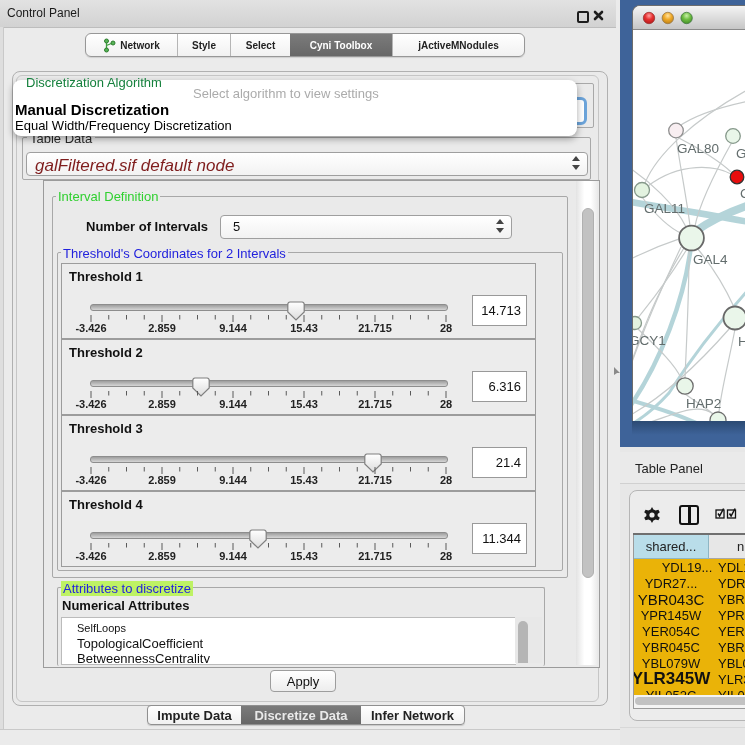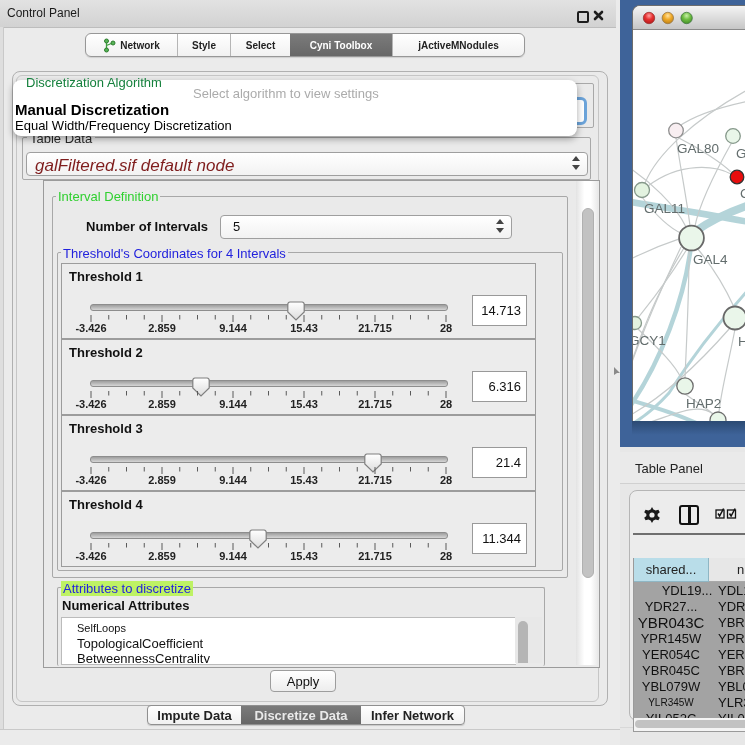--- a/index.html
+++ b/index.html
@@ -67,21 +67,21 @@
 
   <div class="lbl" style="left:86px;top:219px;font-size:13px;font-weight:bold;color:#111;">Number of Intervals</div>
   <div class="abs" style="left:220px;top:215px;width:290px;height:22px;background:linear-gradient(#ffffff,#f2f2f2);border:1px solid #9f9f9f;border-radius:4px;"></div>
   <div class="lbl" style="left:233px;top:219px;font-size:13px;color:#111;">5</div>
   <svg class="abs" style="left:495px;top:219px;" width="10" height="14" viewBox="0 0 10 14">
     <path d="M5 0 L9 5 L1 5 Z" fill="#444"></path>
       <path d="M5 14 L9 9 L1 9 Z" fill="#444"></path>
   </svg>
 
   <div class="abs" style="left:57px;top:252px;width:504px;height:317px;border:1px solid #a8a8a8;border-radius:2px;"></div>
-  <div class="lbl" style="left:61px;top:246px;font-size:13px;color:#2222dd;background:#eaeaea;padding:0 2px;">Threshold's Coordinates for 4 Intervals</div>
+  <div class="lbl" style="left:61px;top:246px;font-size:13px;color:#2222dd;background:#eaeaea;padding:0 2px;">Threshold's Coordinates for 2 Intervals</div>
 
   <div id="thresholds">
       <div class="abs" style="left:61px;top:263px;width:475px;height:76px;border:1px solid #9c9c9c;background:#ececec;box-sizing:border-box;"></div>
       <div class="lbl" style="left:69px;top:269px;font-size:13px;font-weight:bold;color:#111;">Threshold 1</div>
       <div class="abs" style="left:90px;top:304px;width:356px;height:5px;background:linear-gradient(#9d9d9d,#d6d6d6);border:1px solid #8d8d8d;border-radius:3px;"></div>
       <svg class="abs" style="left:287px;top:301px;" width="18" height="20" viewBox="0 0 18 20">
         <path d="M3 1 H15 A2.5 2.5 0 0 1 17.2 3.5 V11 L9 19 L0.8 11 V3.5 A2.5 2.5 0 0 1 3 1 Z" fill="url(#g0)" stroke="#7f7f7f" stroke-width="1.2"></path>
         <defs>
           <linearGradient id="g0" x1="0" y1="0" x2="0" y2="1">
             <stop offset="0" stop-color="#ffffff"></stop>
@@ -384,39 +384,39 @@
   <div class="abs" style="left:687.5px;top:507px;width:3px;height:17px;background:#111;"></div>
   <svg class="abs" style="left:715px;top:507px;" width="24" height="12" viewBox="0 0 24 12">
     <rect x="1" y="3" width="8" height="8" fill="none" stroke="#111" stroke-width="1.3"></rect>
     <path d="M3 6.5 L4.6 9 L8.6 1.5" stroke="#111" stroke-width="1.5" fill="none"></path>
     <rect x="12.5" y="3" width="8" height="8" fill="none" stroke="#111" stroke-width="1.3"></rect>
     <path d="M14.5 6.5 L16.1 9 L20.1 1.5" stroke="#111" stroke-width="1.5" fill="none"></path>
   </svg>
   <div class="abs" style="left:620px;top:727px;width:125px;height:1px;background:#d8d8d8;"></div>
 
   <div class="abs" style="left:633px;top:533px;width:112px;height:2px;background:#6f6f6f;"></div>
-  <div class="abs" style="left:633px;top:558px;width:112px;height:173px;background:#a3a3a3;border:1px solid #9a9a9a;border-top:none;border-right:none;overflow:hidden;">
+  <div class="abs" style="left:633px;top:535px;width:112px;height:173px;background:#eab308;border:1px solid #9a9a9a;border-top:none;border-right:none;overflow:hidden;">
     <div style="position:absolute;left:0;top:0;width:74px;height:23px;background:#b9dde9;border-right:1px solid #8fb6c4;border-bottom:1px solid #8fb6c4;display:flex;align-items:center;justify-content:center;font-size:13px;color:#222;">shared...</div>
     <div style="position:absolute;left:75px;top:0;width:40px;height:23px;background:#e7e7e7;border-bottom:1px solid #a8a8a8;display:flex;align-items:center;padding-left:28px;font-size:13px;color:#222;">n</div>
     <div id="tablerows">
         <div style="position:absolute;left:0;top:24px;width:74px;height:16px;display:flex;align-items:center;justify-content:center;font-size:13px;color:#111;margin-left:16px;">YDL19...</div>
         <div style="position:absolute;left:84px;top:24px;height:16px;display:flex;align-items:center;font-size:13px;color:#111;">YDL1</div>
         <div style="position:absolute;left:0;top:40px;width:74px;height:16px;display:flex;align-items:center;justify-content:center;font-size:13px;color:#111;">YDR27...</div>
         <div style="position:absolute;left:84px;top:40px;height:16px;display:flex;align-items:center;font-size:13px;color:#111;">YDR2</div>
         <div style="position:absolute;left:0;top:56px;width:74px;height:16px;display:flex;align-items:center;justify-content:center;font-size:15px;color:#111;">YBR043C</div>
         <div style="position:absolute;left:84px;top:56px;height:16px;display:flex;align-items:center;font-size:13px;color:#111;">YBR0</div>
         <div style="position:absolute;left:0;top:72px;width:74px;height:16px;display:flex;align-items:center;justify-content:center;font-size:13px;color:#111;">YPR145W</div>
         <div style="position:absolute;left:84px;top:72px;height:16px;display:flex;align-items:center;font-size:13px;color:#111;">YPR1</div>
         <div style="position:absolute;left:0;top:88px;width:74px;height:16px;display:flex;align-items:center;justify-content:center;font-size:13px;color:#111;">YER054C</div>
         <div style="position:absolute;left:84px;top:88px;height:16px;display:flex;align-items:center;font-size:13px;color:#111;">YER0</div>
         <div style="position:absolute;left:0;top:104px;width:74px;height:16px;display:flex;align-items:center;justify-content:center;font-size:13px;color:#111;">YBR045C</div>
         <div style="position:absolute;left:84px;top:104px;height:16px;display:flex;align-items:center;font-size:13px;color:#111;">YBR0</div>
         <div style="position:absolute;left:0;top:120px;width:74px;height:16px;display:flex;align-items:center;justify-content:center;font-size:13px;color:#111;">YBL079W</div>
         <div style="position:absolute;left:84px;top:120px;height:16px;display:flex;align-items:center;font-size:13px;color:#111;">YBL0</div>
-        <div style="position:absolute;left:0;top:136px;width:74px;height:16px;display:flex;align-items:center;justify-content:center;font-size:10px;color:#111;">YLR345W</div>
+        <div style="position:absolute;left:0;top:136px;width:74px;height:16px;display:flex;align-items:center;justify-content:center;font-size:17px;color:#111;font-weight:bold;">YLR345W</div>
         <div style="position:absolute;left:84px;top:136px;height:16px;display:flex;align-items:center;font-size:13px;color:#111;">YLR3</div>
         <div style="position:absolute;left:0;top:152px;width:74px;height:16px;display:flex;align-items:center;justify-content:center;font-size:13px;color:#111;">YIL052C</div>
         <div style="position:absolute;left:84px;top:152px;height:16px;display:flex;align-items:center;font-size:13px;color:#111;">YIL0</div>
       </div>
     <div style="position:absolute;left:0;top:160px;width:112px;height:13px;background:#f4f4f4;"></div>
     <div style="position:absolute;left:1px;top:162px;width:111px;height:8px;background:#c2c2c2;border-radius:4px 0 0 4px;"></div>
   </div>
 
 </div>
 

